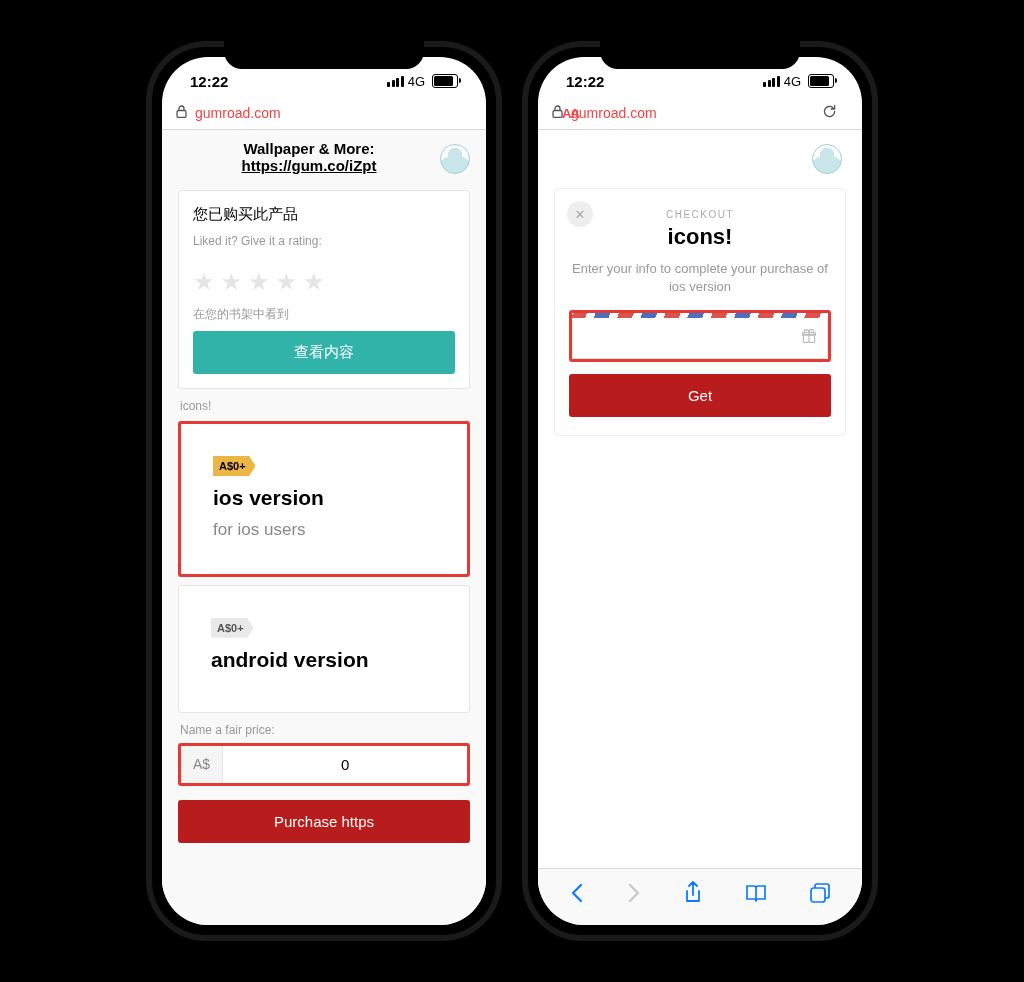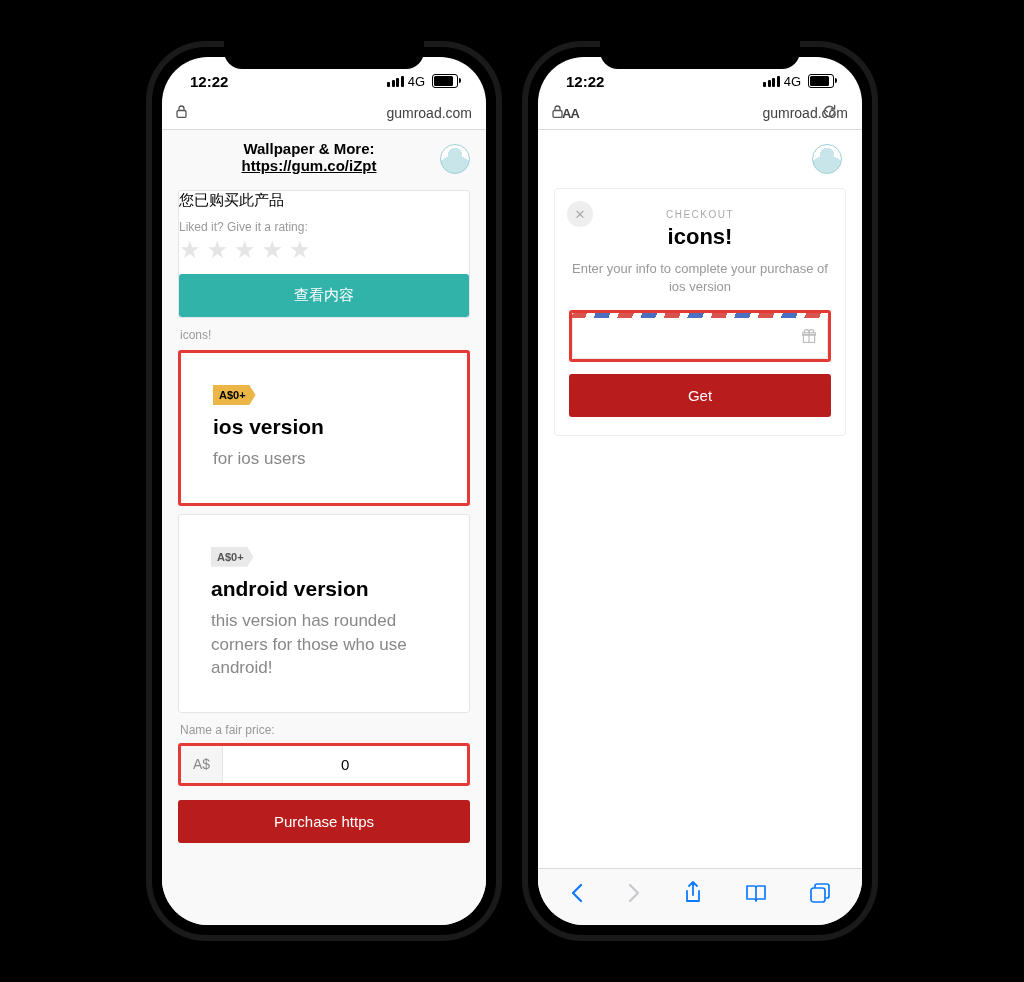--- a/index.html
+++ b/index.html
@@ -59,37 +59,37 @@
   .sig-bars { display:inline-flex; gap:1.5px; align-items:flex-end;}
   .sig-bars span{width:3px;background:#000;border-radius:1px;}
   .sig-bars span:nth-child(1){height:5px;}
   .sig-bars span:nth-child(2){height:7px;}
   .sig-bars span:nth-child(3){height:9px;}
   .sig-bars span:nth-child(4){height:11px;}
   .battery{width:24px;height:12px;border:1.5px solid #000;border-radius:3px;position:relative;margin-left:3px;}
   .battery::after{content:'';position:absolute;right:-4px;top:3px;width:2px;height:5px;background:#000;border-radius:0 2px 2px 0;}
   .battery-fill{position:absolute;left:1px;top:1px;bottom:1px;width:80%;background:#000;border-radius:1.5px;}
   .url-bar {
-    display:flex;align-items:center;justify-content:space-between;
-    padding:6px 14px 8px;font-size:14px;color:#404040;gap:8px;
+    display:flex;align-items:center;justify-content:flex-start;
+    padding:6px 14px 8px;font-size:14px;color:#ef4444;gap:8px;
     position:relative;border-bottom:0.5px solid rgba(0,0,0,0.15);
   }
   .url-bar .aa{position:absolute;left:24px;font-size:13px;font-weight:700;letter-spacing:-1px;}
   .url-bar .refresh{position:absolute;right:24px;}
   .content{flex:1;background:#f9f9f9;overflow:hidden;padding:0 16px 8px;position:relative;}
   .phone-2 .content{background:#fff;}
   .header-row{display:flex;justify-content:space-between;align-items:flex-end;padding:10px 0 8px;}
   .header-link{font-size:15px;font-weight:700;text-align:center;flex:1;}
   .header-link a{color:#000;text-decoration:underline;}
   .avatar{width:28px;height:28px;border-radius:50%;border:1.5px solid #9ecfd6;
     background:radial-gradient(circle at 50% 35%,#c8e6ea 30%,transparent 31%),
                radial-gradient(circle at 50% 110%,#c8e6ea 60%,transparent 61%),#fff;}
-  .card{background:#fff;border:1px solid #e5e5e5;border-radius:3px;margin:8px 0;}
+  .card{background:#fff;border:1px solid #e5e5e5;border-radius:3px;margin:8px 0;padding:14px;}
   .purchased-msg{font-size:15px;font-weight:500;}
-  .rating-prompt{font-size:12px;color:#999;margin:10px 0 2px;}
+  .rating-prompt{font-size:12px;color:#999;margin:10px 0 20px;}
   .stars{display:flex;gap:6px;margin-bottom:10px;}
   .star{font-size:24px;color:#e5e5e5;}
   .shelf-note{font-size:12px;color:#999;margin:8px 0;}
   .teal-btn{background:#32b3aa;color:#fff;border:none;border-radius:3px;width:100%;padding:12px;font-size:15px;cursor:pointer;}
   .section-label{font-size:12px;color:#999;margin:10px 2px 6px;}
   .option{background:#fff;border:1px solid #e5e5e5;border-radius:3px;padding:32px;margin:8px 0;position:relative;}
   .option.highlighted{border:3px solid #e53935;}
   .price-tag{display:inline-block;background:#ebb646;color:#000;font-size:11px;font-weight:700;padding:4px 10px 4px 6px;
     clip-path:polygon(0 0,85% 0,100% 50%,85% 100%,0 100%);margin-bottom:10px;}
   .price-tag.grey{background:#e9e9e9;color:#555;}
@@ -160,35 +160,35 @@
       <div class="card">
         <div class="purchased-msg">您已购买此产品</div>
         <div class="rating-prompt">Liked it? Give it a rating:</div>
         <div class="stars">
           <span class="star">★</span>
           <span class="star">★</span>
           <span class="star">★</span>
           <span class="star">★</span>
           <span class="star">★</span>
         </div>
+        <div class="shelf-note">在您的书架中看到</div>
         <button class="teal-btn">查看内容</button>
       </div>
 
       <div class="section-label">icons!</div>
 
       <div class="option highlighted">
         <div class="price-tag">A$0+</div>
         <div class="opt-title">ios version</div>
         <div class="opt-desc">for ios users</div>
       </div>
 
       <div class="option">
         <div class="price-tag grey">A$0+</div>
         <div class="opt-title">android version</div>
-        <div class="opt-desc">this version has rounded corners for those who use android!</div>
       </div>
 
       <div class="section-label">Name a fair price:</div>
       <div class="price-row highlighted">
         <div class="currency-prefix">A$</div>
         <input class="price-input" value="0" style="">
       </div>
 
       <button class="orange-btn">Purchase https</button>
 

